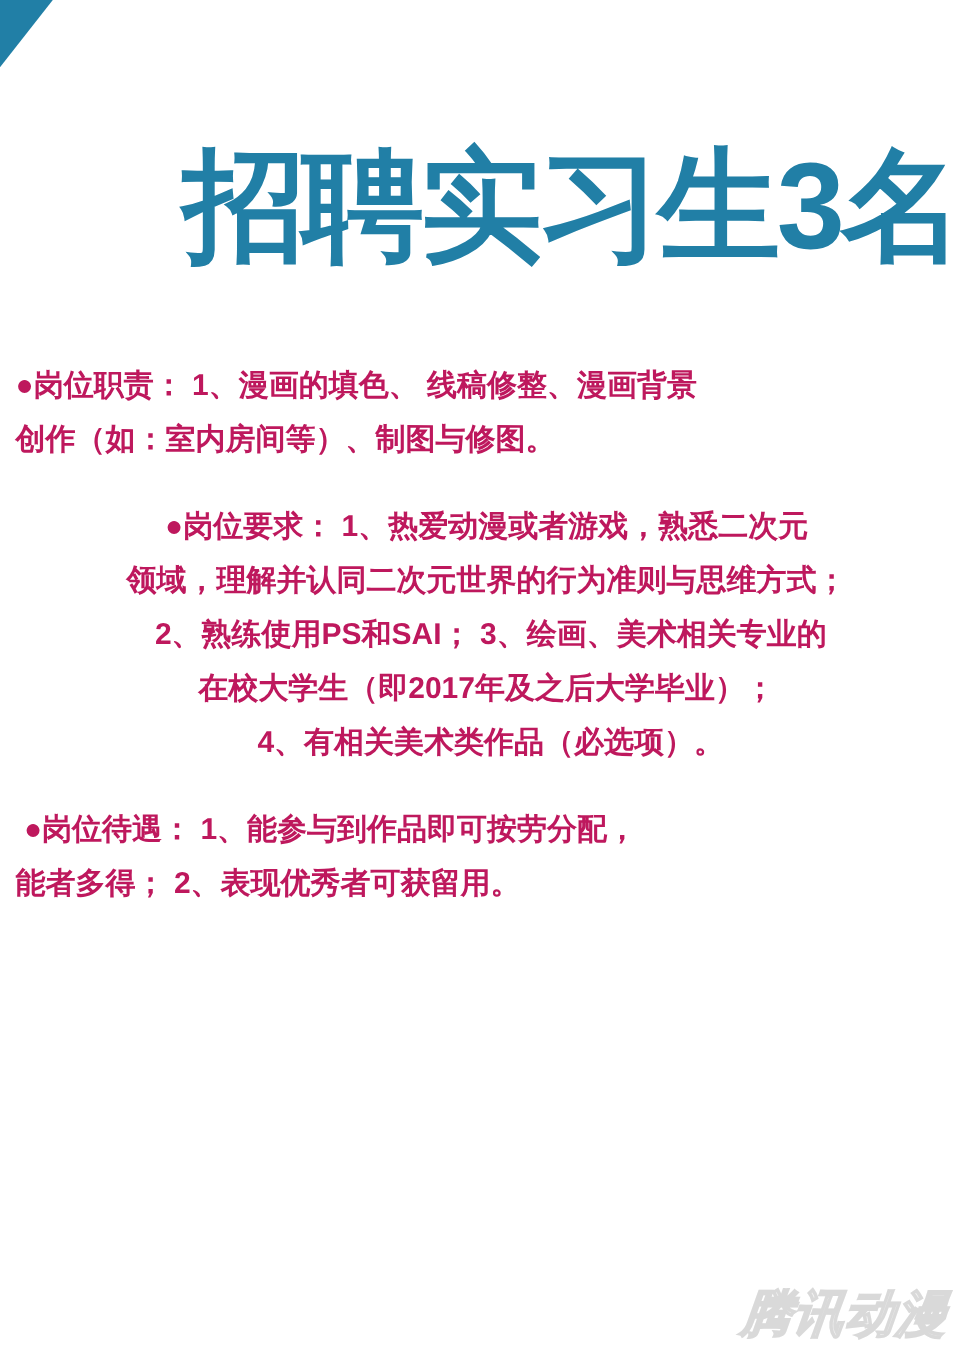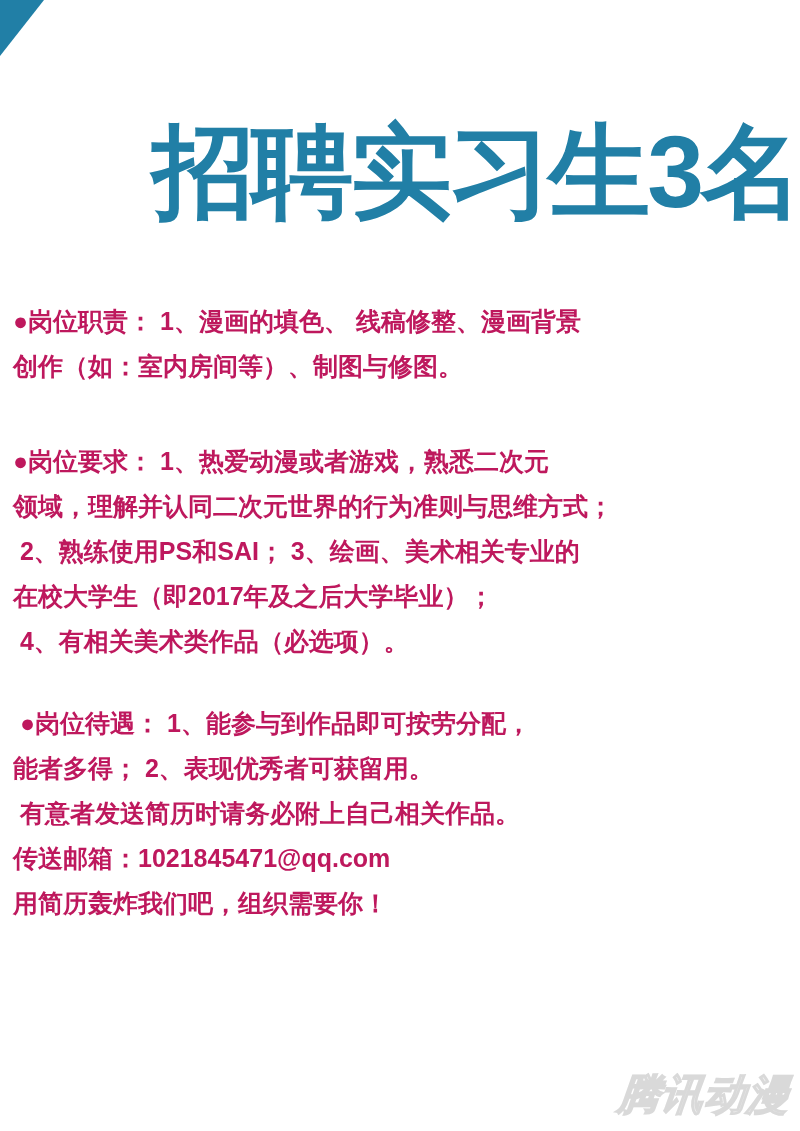--- a/index.html
+++ b/index.html
@@ -39,22 +39,22 @@
     left: 13px;
     right: 2px;
     font-size: 25px;
     line-height: 45px;
     font-weight: bold;
     color: #be185d;
     white-space: pre-wrap;
     letter-spacing: 0px;
   }
   .para-responsibilities { top: 299px; }
-  .para-requirements     { top: 439px; }
-  .para-benefits         { top: 669px; margin-top: 32px; }
+  .para-requirements     { top: 417px; text-align: center; }
+  .para-benefits         { top: 669px; }
   .para-contact          { top: 791px; }
   .watermark {
     position: absolute;
     right: 10px;
     bottom: 8px;
     font-size: 42px;
     font-weight: bold;
     font-style: italic;
     transform: skewX(-6deg);
     color: #f4f4f4;
@@ -78,19 +78,16 @@
 
   <p class="para para-requirements">●岗位要求： 1、热爱动漫或者游戏，熟悉二次元
 领域，理解并认同二次元世界的行为准则与思维方式；
  2、熟练使用PS和SAI； 3、绘画、美术相关专业的
 在校大学生（即2017年及之后大学毕业）；
  4、有相关美术类作品（必选项）。</p>
 
   <p class="para para-benefits"> ●岗位待遇： 1、能参与到作品即可按劳分配，
 能者多得； 2、表现优秀者可获留用。</p>
 
-  <p class="para para-contact"> 有意者发送简历时请务必附上自己相关作品。
-传送邮箱：1021845471@qq.com
-用简历轰炸我们吧，组织需要你！</p>
 
   <div class="watermark">腾讯动漫</div>
 
 </div>
 
 </body></html>

